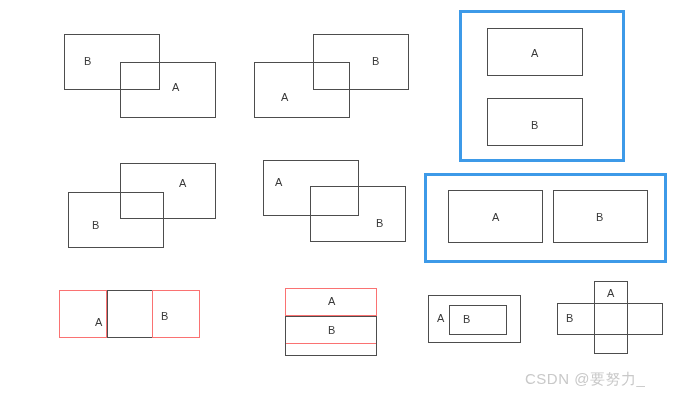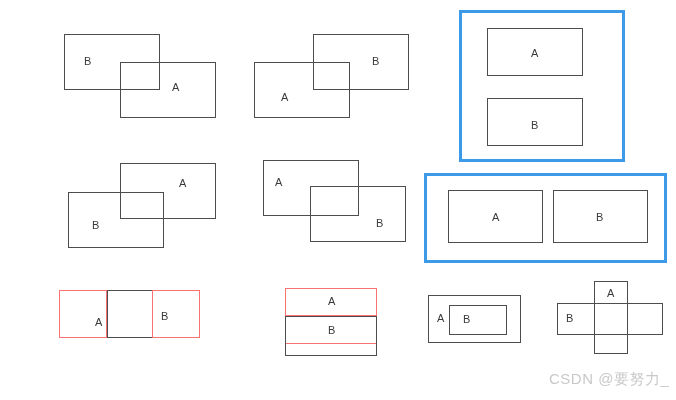--- a/index.html
+++ b/index.html
@@ -114,14 +114,14 @@
       <div class="lbl" style="left: 437px; top: 313px; color: rgb(58, 58, 58);">A</div>
       <div class="rect" style="left: 449px; top: 305px; width: 58px; height: 30px; border-color: rgb(77, 77, 77);"></div>
       <div class="lbl" style="left: 463px; top: 314px; color: rgb(58, 58, 58);">B</div>
     </div>
     <div class="fig" style="left: 0px; top: 0px; width: 676px; height: 400px;">
       <div class="rect" style="left: 594px; top: 281px; width: 34px; height: 73px; border-color: rgb(77, 77, 77);"></div>
       <div class="lbl" style="left: 607px; top: 288px; color: rgb(58, 58, 58);">A</div>
       <div class="rect" style="left: 557px; top: 303px; width: 106px; height: 32px; border-color: rgb(77, 77, 77);"></div>
       <div class="lbl" style="left: 566px; top: 313px; color: rgb(58, 58, 58);">B</div>
     </div>
-    <div class="watermark" style="left: 549px; top: 370px; color: rgb(201, 201, 201);">CSDN @要努力_</div>
+    <div class="watermark" style="left: 525px; top: 370px; color: rgb(201, 201, 201);">CSDN @要努力_</div>
   </div>
 
 </body></html>

